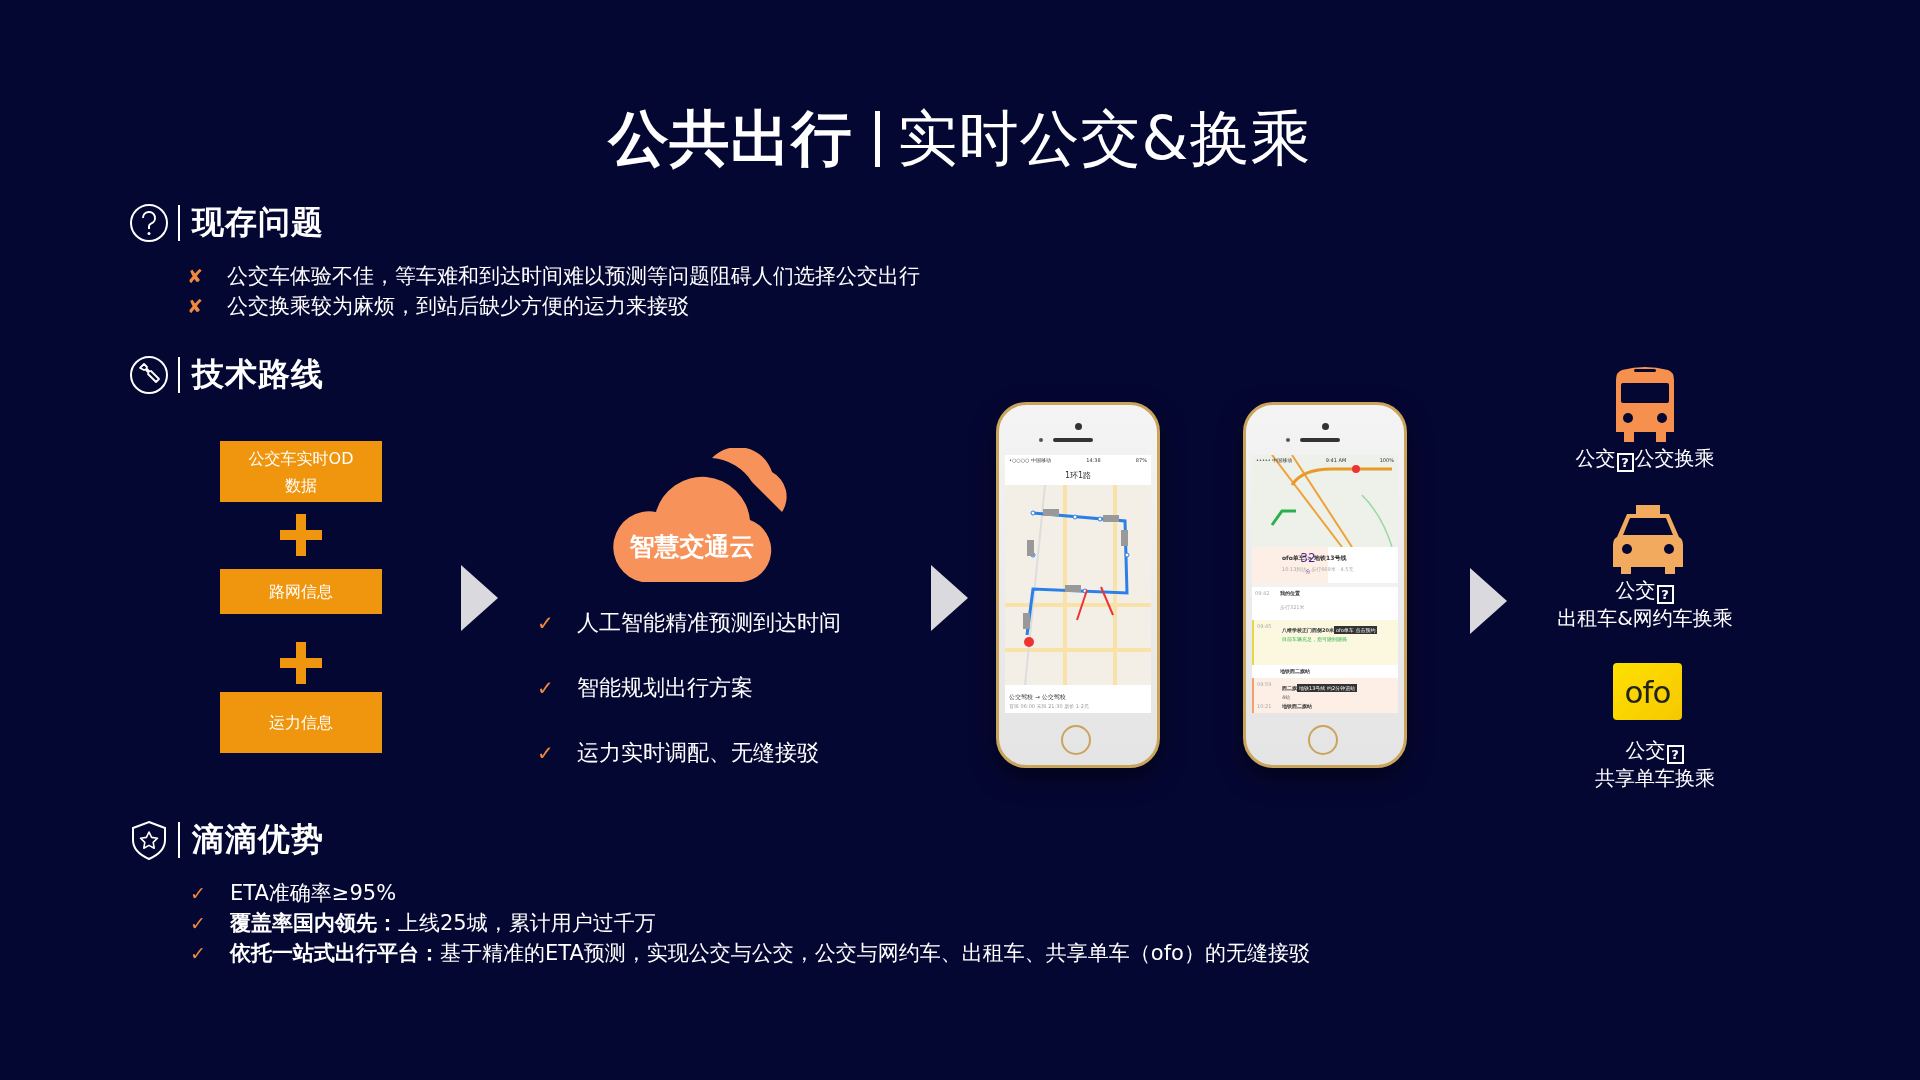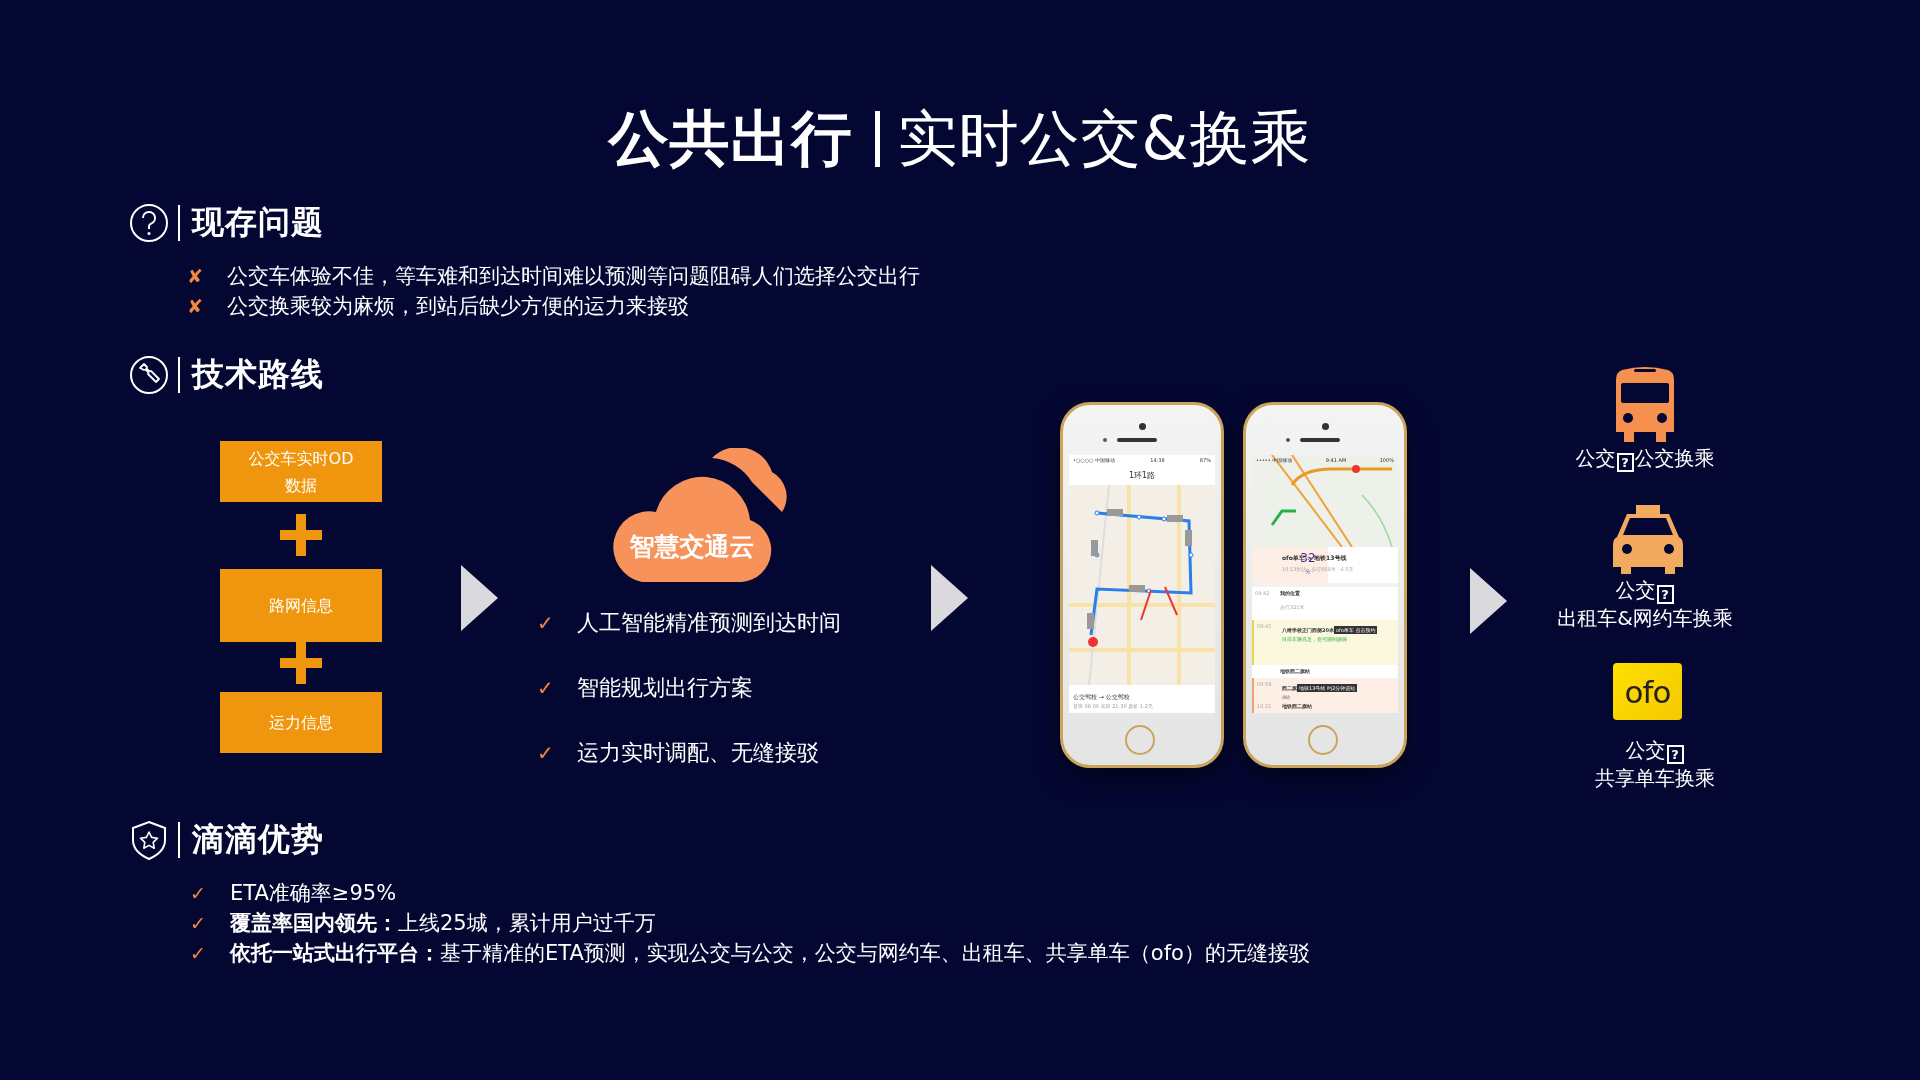--- a/index.html
+++ b/index.html
@@ -70,21 +70,21 @@
   <div class="txt">技术路线</div>
 </div>
 
 <div class="abs obox" style="top:441px;height:61px;">
   <div>
       <div>公交车实时OD</div>
       <div>数据</div>
     </div>
 </div>
 <div class="abs plus" style="top:514px;"></div>
-<div class="abs obox" style="top:569px;height:73px;">
+<div class="abs obox" style="top:569px;height:45px;">
   <span>路网信息</span>
 </div>
 <div class="abs plus" style="top:642px;"></div>
 <div class="abs obox" style="top:692px;height:61px;">
   <span>运力信息</span>
 </div>
 
 <div class="abs arrow" style="left:461px;top:565px;"></div>
 
 <svg class="abs" style="left:612px;top:448px;" width="175" height="136" viewBox="0 0 175 136">
@@ -104,21 +104,21 @@
       <span>智能规划出行方案</span>
     </div>
   <div class="chk">
       <span class="mk">✓</span>
       <span>运力实时调配、无缝接驳</span>
     </div>
 </div>
 
 <div class="abs arrow" style="left:931px;top:565px;"></div>
 
-<div class="abs phone" style="left:1060px;top:402px;">
+<div class="abs phone" style="left:996px;top:402px;">
   <div class="cam"></div>
   <div class="spk"></div>
   <div class="screen">
     <div class="scr-status">
         <span>•○○○○ 中国移动</span>
         <span>14:38</span>
         <span>87%</span>
       </div>
     <div class="scr-title">1环1路</div>
     <div class="map" style="top:30px;height:200px;">

